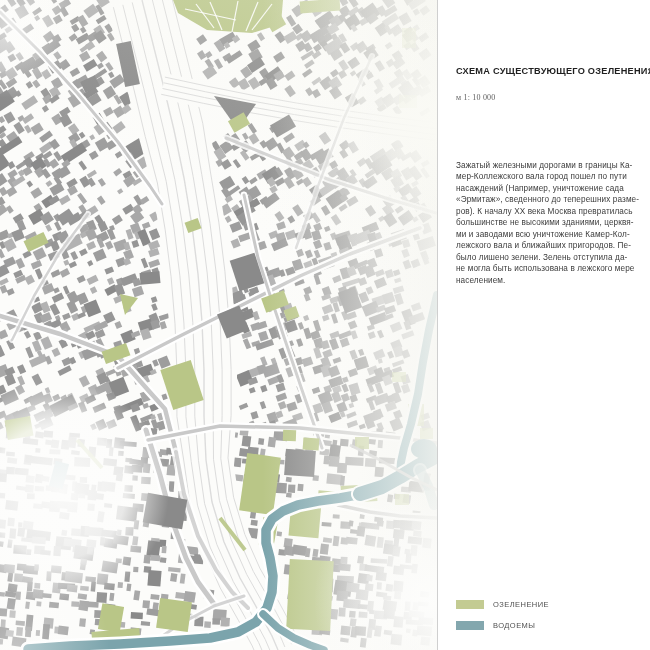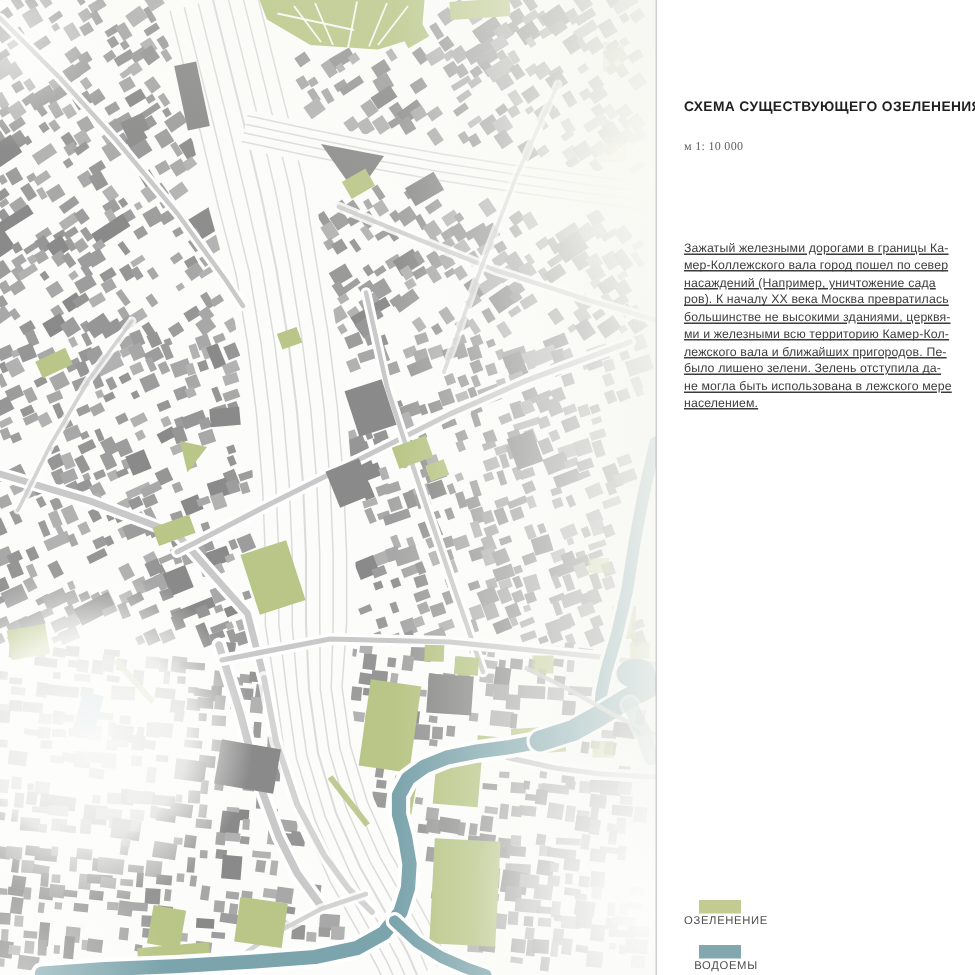--- a/index.html
+++ b/index.html
@@ -22,24 +22,24 @@
       linear-gradient(205deg, rgba(246,246,238,0.30) 0%, rgba(246,246,238,0) 38%),
       linear-gradient(to right, rgba(252,252,249,0) 60%, rgba(250,250,246,0.5) 82%, rgba(247,247,243,0.88) 100%);
   }
   .divider{position:absolute;left:437px;top:0;width:1px;height:650px;background:#cfcfcf;}
   .panel{position:absolute;left:438px;top:0;width:212px;height:650px;background:#ffffff;}
   .title{
     position:absolute;left:18px;top:66px;margin:0;width:190px;
     font-size:9.2px;font-weight:bold;color:#1f1f1f;letter-spacing:0.25px;white-space:nowrap;
   }
   .scale{position:absolute;left:18px;top:93px;font-size:8px;color:#5f5f5f;letter-spacing:0.2px;font-family:Liberation Serif, serif;}
-  .para{position:absolute;left:18px;top:160px;width:192px;font-size:8.2px;line-height:11.45px;color:#3c3c3c;letter-spacing:0.1px;text-decoration:underline;}
+  .para{position:absolute;left:18px;top:160px;width:192px;font-size:8.2px;line-height:11.45px;color:#3c3c3c;letter-spacing:0.1px;}
   .para div{white-space:nowrap;}
   .legend{position:absolute;left:18px;top:600px;}
-  .legend-row{display:flex;align-items:center;margin-bottom:12px;flex-direction:column;}
+  .legend-row{display:flex;align-items:center;margin-bottom:12px;}
   .swatch{width:28px;height:9px;margin-right:9px;display:inline-block;background:#ccc;}
   .legend-label{font-size:7.5px;color:#4f4f4f;letter-spacing:0.45px;}
 </style>
 </head>
 <body>
 
 <div class="sheet">
   <div class="map-wrap">
     <svg id="map" width="437" height="650" viewBox="0 0 437 650">
         <rect x="0" y="0" width="437" height="650" fill="#fcfcfa"></rect>
@@ -1553,25 +1553,26 @@
     <div class="map-fade"></div>
   </div>
 
   <div class="divider"></div>
 
   <div class="panel">
     <h1 class="title">СХЕМА СУЩЕСТВУЮЩЕГО ОЗЕЛЕНЕНИЯ</h1>
     <div class="scale">м 1: 10 000</div>
     <div class="para">
         <div>Зажатый железными дорогами в границы Ка-</div>
-        <div>мер-Коллежского вала город пошел по север</div>
+        <div>мер-Коллежского вала город пошел по пути</div>
         <div>насаждений (Например, уничтожение сада</div>
+        <div>«Эрмитаж», сведенного до теперешних разме-</div>
         <div>ров). К началу XX века Москва превратилась</div>
         <div>большинстве не высокими зданиями, церквя-</div>
-        <div>ми и железными всю территорию Камер-Кол-</div>
+        <div>ми и заводами всю уничтожение Камер-Кол-</div>
         <div>лежского вала и ближайших пригородов. Пе-</div>
         <div>было лишено зелени. Зелень отступила да-</div>
         <div>не могла быть использована в лежского мере</div>
         <div>населением.</div>
       </div>
     <div class="legend">
       <div class="legend-row">
         <span class="swatch" style="background: rgb(195, 203, 146);"></span>
         <span class="legend-label">ОЗЕЛЕНЕНИЕ</span>
       </div>

